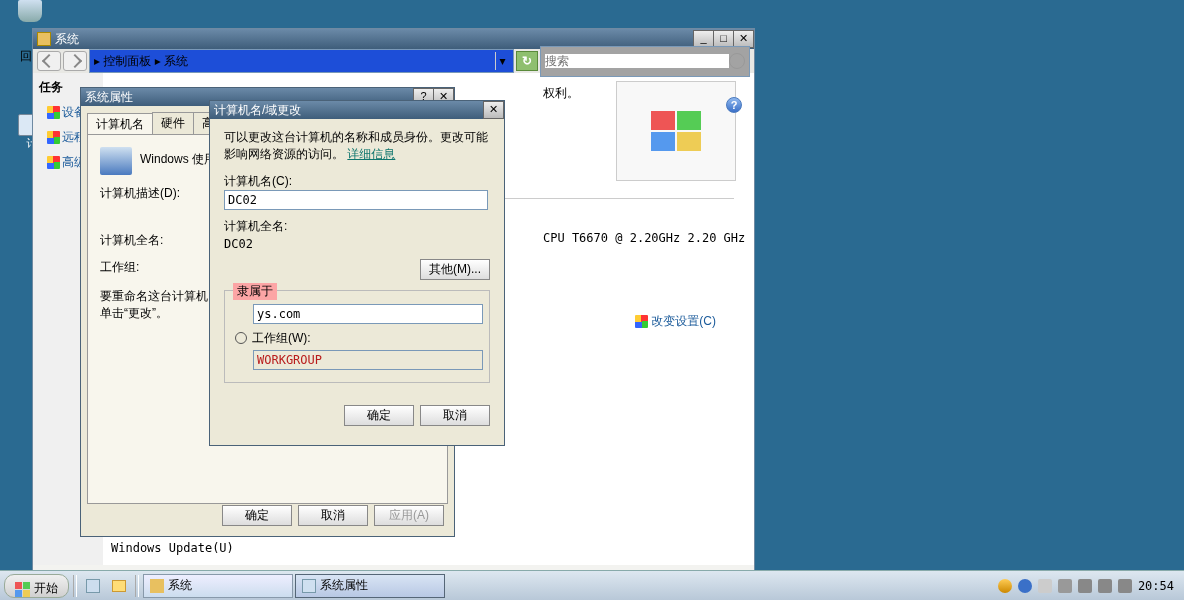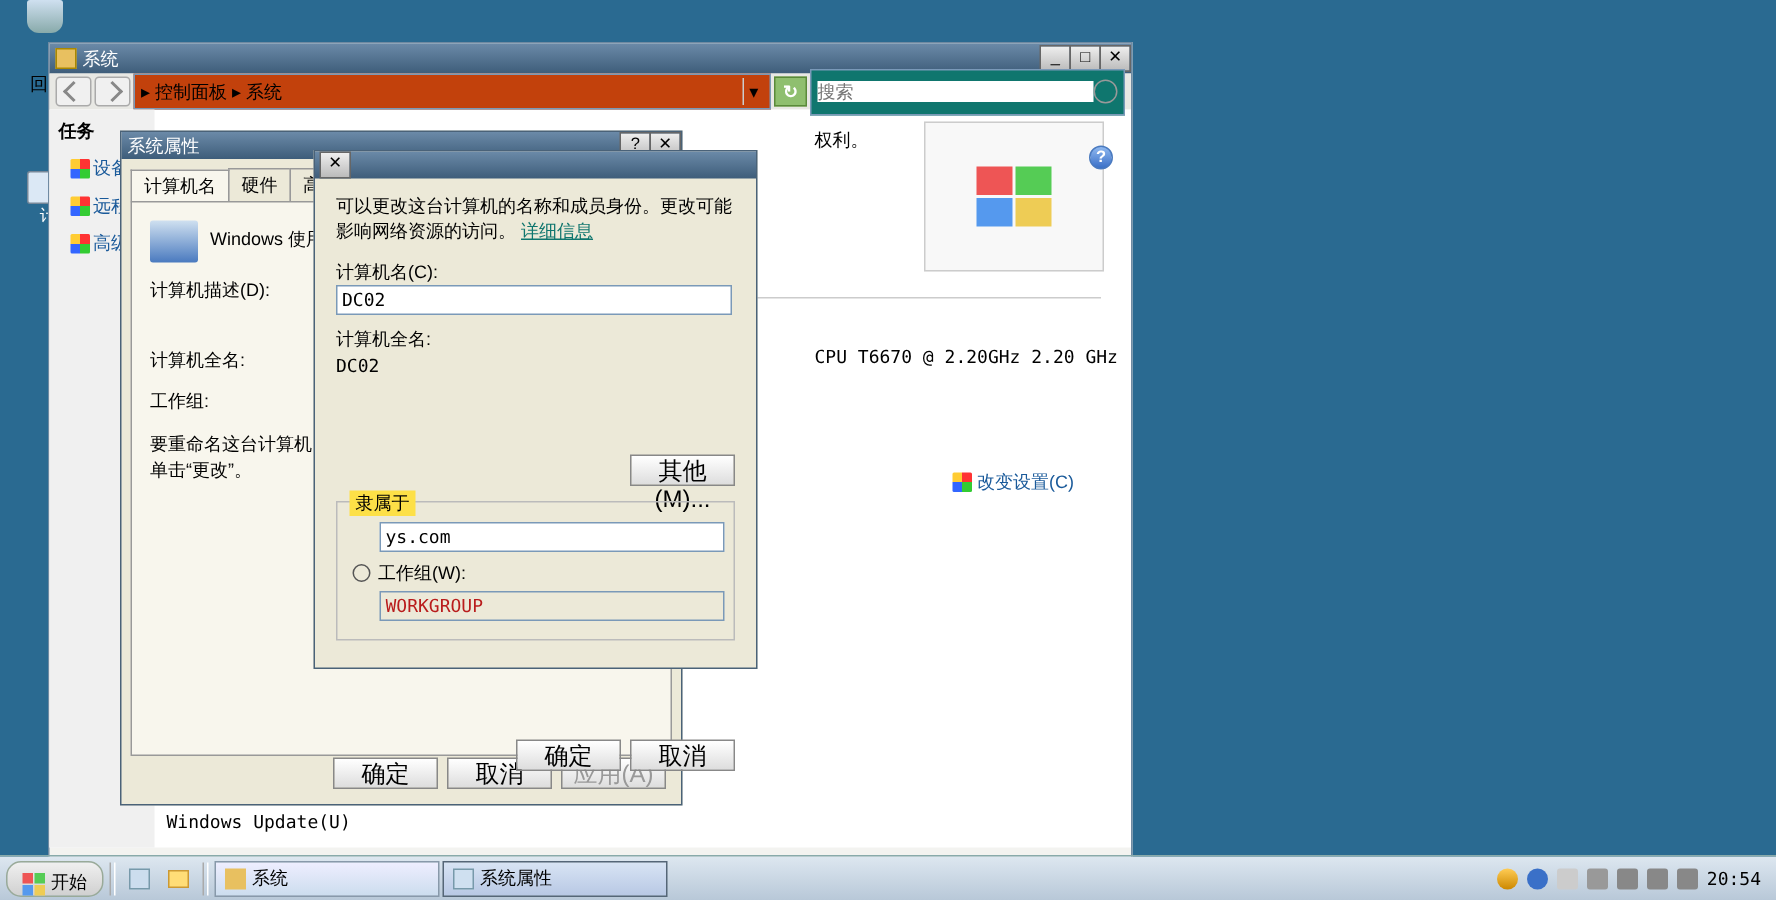--- a/index.html
+++ b/index.html
@@ -63,30 +63,30 @@
   border: 1px solid #aaa;
   background: #f0f0f0;
   border-radius: 3px;
   display: flex; align-items: center; justify-content: center;
 }
 .nav-arrow { width: 10px; height: 10px; border: solid #888; border-width: 0 0 2px 2px; transform: rotate(45deg); }
 .nav-arrow.fwd { border-width: 2px 2px 0 0; }
 .addr-box {
   flex: 1; height: 24px;
   border: 1px solid #7a99b8;
-  background: #c2410c;
+  background: #1d4ed8;
   display: flex; align-items: center;
   padding: 0 4px;
 }
 .addr-dd { width: 14px; height: 18px; border-left: 1px solid #ccc; display:flex;align-items:center;justify-content:center;}
 .go-btn { width: 22px; height: 20px; background: #8fbf6f; border: 1px solid #5a8a3a; display:flex;align-items:center;justify-content:center; color:#fff; font-weight:bold; }
 .search-box {
   width: 210px; height: 31px;
   border: 1px solid #7a99b8;
-  background: #0f766e;
+  background: #a3a3a3;
   display: flex; align-items: center;
   padding: 0 4px;
 }
 .search-box input { border:none; outline:none; flex:1; font-size:12px; color:#888; font-family:inherit; }
 .search-icon { width:16px;height:16px; border:1px solid #999; border-radius:50%; position:relative;}
 .menubar {
   height: 18px;
   display: flex;
   gap: 8px;
   padding: 0 6px;
@@ -166,24 +166,23 @@
   position: relative;
 }
 .comp-ic { width:32px;height:28px; float:left; margin-right:8px; background: linear-gradient(#cfe0f0,#4a7abf); border-radius:2px; }
 .prop-row { margin: 10px 0; display:flex; }
 .prop-row .lbl { width: 90px; }
 .sysprop-btns { position:absolute; bottom: 10px; right: 10px; display:flex; gap:6px; }
 .btn {
   width: 70px; height: 21px;
   border: 1px solid #888;
   background: linear-gradient(#fff,#ddd);
-  font-size: 16px;
+  font-size: 12px;
   font-family: inherit;
   cursor: pointer;
-  margin-top: 44px;
 }
 .btn.disabled { color: #999; }
 
 
 .namedlg {
   position: absolute; left: 209px; top: 100px;
   width: 296px; height: 346px;
   background: #ece9d8;
   border: 1px solid #4a6278;
 }
@@ -202,21 +201,21 @@
 }
 .text-input.dis { background: #ece9d8; color:#b91c1c; }
 .fullname { font-family: "SimSun", monospace; font-size:12px; margin: 2px 0 8px 0;}
 .more-btn { float: right; }
 .fieldset {
   border: 1px solid #bbb;
   margin-top: 10px;
   padding: 10px 10px 12px 10px;
   position: relative;
 }
-.fieldset .legend { position:absolute; top:-8px; left:8px; background:#fde047; padding:0 4px; font-size:12px;}
+.fieldset .legend { position:absolute; top:-8px; left:8px; background:#fca5a5; padding:0 4px; font-size:12px;}
 .radio-row { display:flex; align-items:center; gap:5px; margin-top:6px; font-size:12px;}
 .radio { width:12px;height:12px;border:1px solid #555;border-radius:50%; display:inline-flex;align-items:center;justify-content:center;}
 .radio.sel::after { content:''; width:6px;height:6px;background:#000;border-radius:50%;}
 .domain-input { width:230px; margin-left:18px; margin-top:3px; }
 .namedlg-btns { display:flex; gap:6px; justify-content:flex-end; margin-top: 12px; padding-right: 14px;}
 
 
 .taskbar {
   position: absolute; bottom: 0; left:0; right:0;
   height: 30px;
@@ -366,20 +365,21 @@
   </div>
   <div class="sysprop-btns">
     <button class="btn">确定</button>
     <button class="btn">取消</button>
     <button class="btn disabled">应用(A)</button>
   </div>
 </div>
 
 <div class="namedlg">
   <div class="titlebar">
+    <div class="titlebar-text">计算机名/域更改</div>
     <div class="win-buttons">
       <div class="win-btn">✕</div>
     </div>
   </div>
   <div class="namedlg-body">
     <div class="info-text">
       <span>可以更改这台计算机的名称和成员身份。更改可能影响网络资源的访问。</span>
       <a href="#">详细信息</a>
     </div>
     <div class="field-lbl">计算机名(C):</div>

